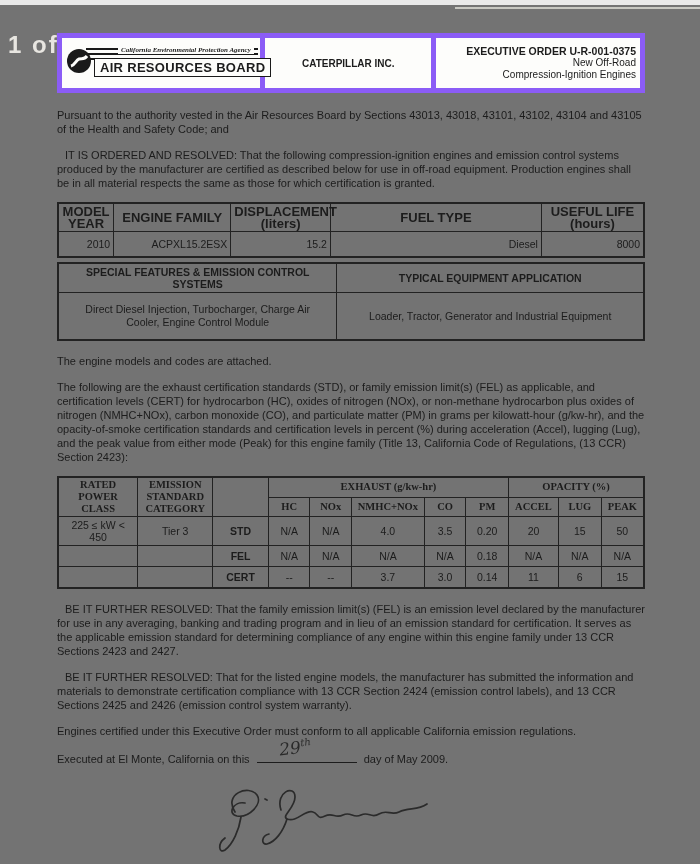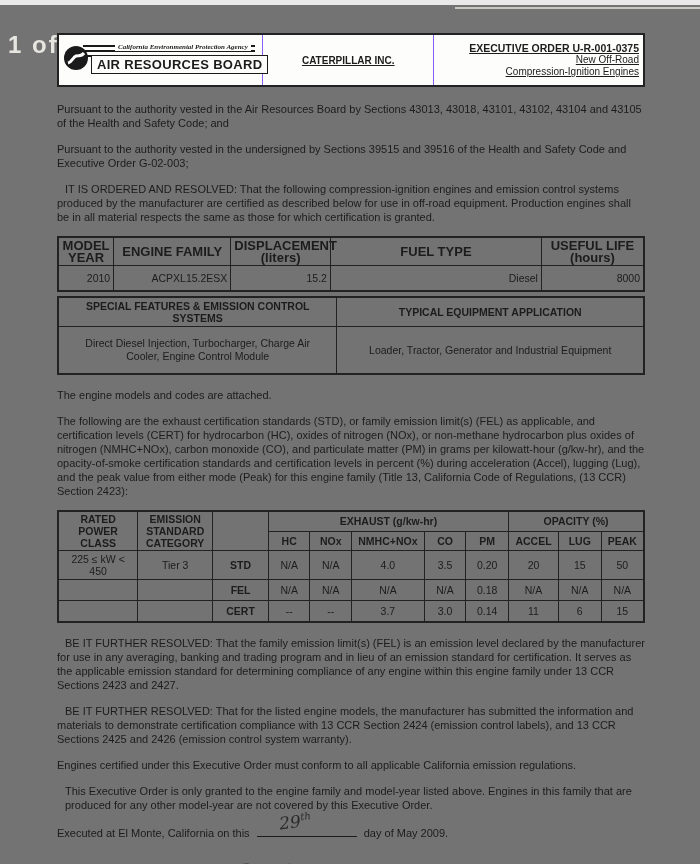--- a/index.html
+++ b/index.html
@@ -15,21 +15,21 @@
     font-size:24px; font-weight:bold; color:#e8e6e1; letter-spacing:2px;
   }
   .content { position:absolute; left:57px; top:28px; width:588px; z-index:1; }
 
   p { margin:0 0 12px 0; font-size:11px; line-height:14px; }
   .bold { font-weight:normal;padding-left:8px; }
 
   
   table { border-collapse:collapse; }
   .header-table { width:100%; border:2px solid #222; margin-bottom:15px; table-layout:fixed; background:#fdfdfb; }
-  .header-table td { border:1px solid #8b5cf6; height:42px; padding:4px 4px; vertical-align:middle;text-decoration:underline; }
+  .header-table td { border:5px solid #8b5cf6; height:42px; padding:4px 4px; vertical-align:middle; }
   .hdr-logo-cell { width:35%; }
   .hdr-mfr-cell { width:29%; text-align:center; font-weight:bold; font-size:10px; }
   .hdr-eo-cell  { width:36%; text-align:right; font-size:10px; line-height:12px; padding-right:5px; }
   .hdr-eo-no { font-weight:bold; font-size:10.5px; }
 
   
   .arb-logo { position:relative; width:200px; height:37px; }
   .logo-stripes {
     position:absolute; left:20px; top:3px; width:172px; height:14px;
     background:repeating-linear-gradient(180deg,#1a1a1a 0 2px, transparent 2px 5px);
@@ -56,21 +56,21 @@
   }
   .engine-table th { white-space:pre-line; line-height:11.5px; font-size:13px; }
   .engine-table td { height:20px;text-align:right; }
   .engine-table { margin-bottom:4px; }
   .features-table th { height:20px; }
   .features-table td { height:42px; line-height:13px; padding:2px 18px; }
   .features-table { margin-bottom:13px; }
 
   
   .emissions-table { margin-bottom:13px; }
-  .emissions-table th { line-height:12px; padding:1px 2px; }
+  .emissions-table th { line-height:12px; padding:1px 2px;font-family:Liberation Serif, serif; }
   .emissions-table .pre { white-space:pre-line; }
   .emissions-table td { height:16px; }
   .rowlabel { font-weight:bold; }
 
   
   .exec-line { font-size:11px; margin:6px 0 0 0; }
   .date-slot { display:inline-block; position:relative; width:100px; border-bottom:1.3px solid #1c1c1c; height:12px; margin:0 4px; vertical-align:baseline; }
   .hand-day {
     position:absolute; left:22px; top:-13px;
     font-family:"DejaVu Serif", serif; font-style:italic;
@@ -108,21 +108,20 @@
         <td class="hdr-eo-cell">
           <div class="hdr-eo-no">EXECUTIVE ORDER U-R-001-0375</div>
           <div>New Off-Road</div>
           <div>Compression-Ignition Engines</div>
         </td>
       </tr>
     </tbody>
       </table>
 
     <p>Pursuant to the authority vested in the Air Resources Board by Sections 43013, 43018, 43101, 43102, 43104 and 43105 of the Health and Safety Code; and</p>
-    <p>Pursuant to the authority vested in the undersigned by Sections 39515 and 39516 of the Health and Safety Code and Executive Order G-02-003;</p>
     <p><b class="bold">IT IS ORDERED AND RESOLVED:</b><span> That the following compression-ignition engines and emission control systems produced by the manufacturer are certified as described below for use in off-road equipment. Production engines shall be in all material respects the same as those for which certification is granted.</span></p>
 
     <table class="engine-table">
       <colgroup>
         <col style="width:9.5%">
           <col style="width:20%">
           <col style="width:17%">
           <col style="width:36%">
           <col style="width:17.5%">
       </colgroup>
@@ -241,21 +240,20 @@
         <td>11</td>
         <td>6</td>
         <td>15</td>
       </tr>
     </tbody>
       </table>
 
     <p><b class="bold">BE IT FURTHER RESOLVED:</b><span> That the family emission limit(s) (FEL) is an emission level declared by the manufacturer for use in any averaging, banking and trading program and in lieu of an emission standard for certification. It serves as the applicable emission standard for determining compliance of any engine within this engine family under 13 CCR Sections 2423 and 2427.</span></p>
     <p><b class="bold">BE IT FURTHER RESOLVED:</b><span> That for the listed engine models, the manufacturer has submitted the information and materials to demonstrate certification compliance with 13 CCR Section 2424 (emission control labels), and 13 CCR Sections 2425 and 2426 (emission control system warranty).</span></p>
     <p>Engines certified under this Executive Order must conform to all applicable California emission regulations.</p>
-    <p class="bold">This Executive Order is only granted to the engine family and model-year listed above.  Engines in this family that are produced for any other model-year are not covered by this Executive Order.</p>
 
     <p class="exec-line">
       <span>Executed at El Monte, California on this</span>
       <span class="date-slot">
         <span class="hand-day"><span>29</span><sup>th</sup></span>
       </span>
       <span>day of May 2009.</span>
     </p>
 
     <div class="sig-area">

